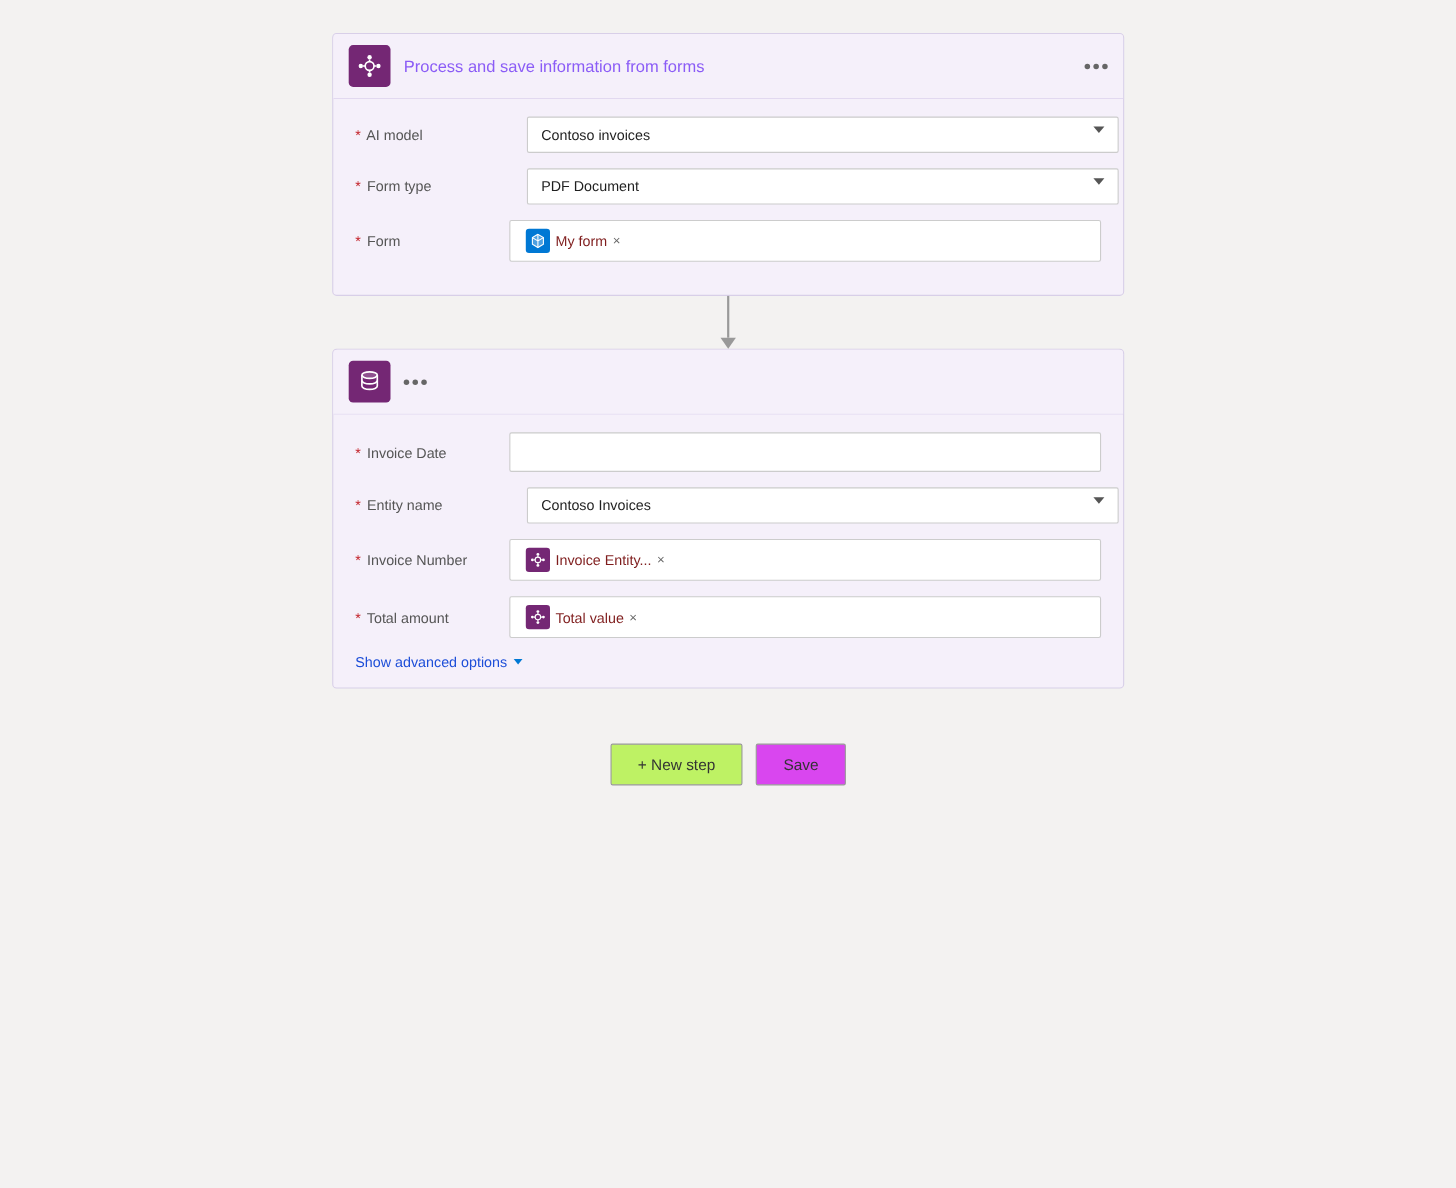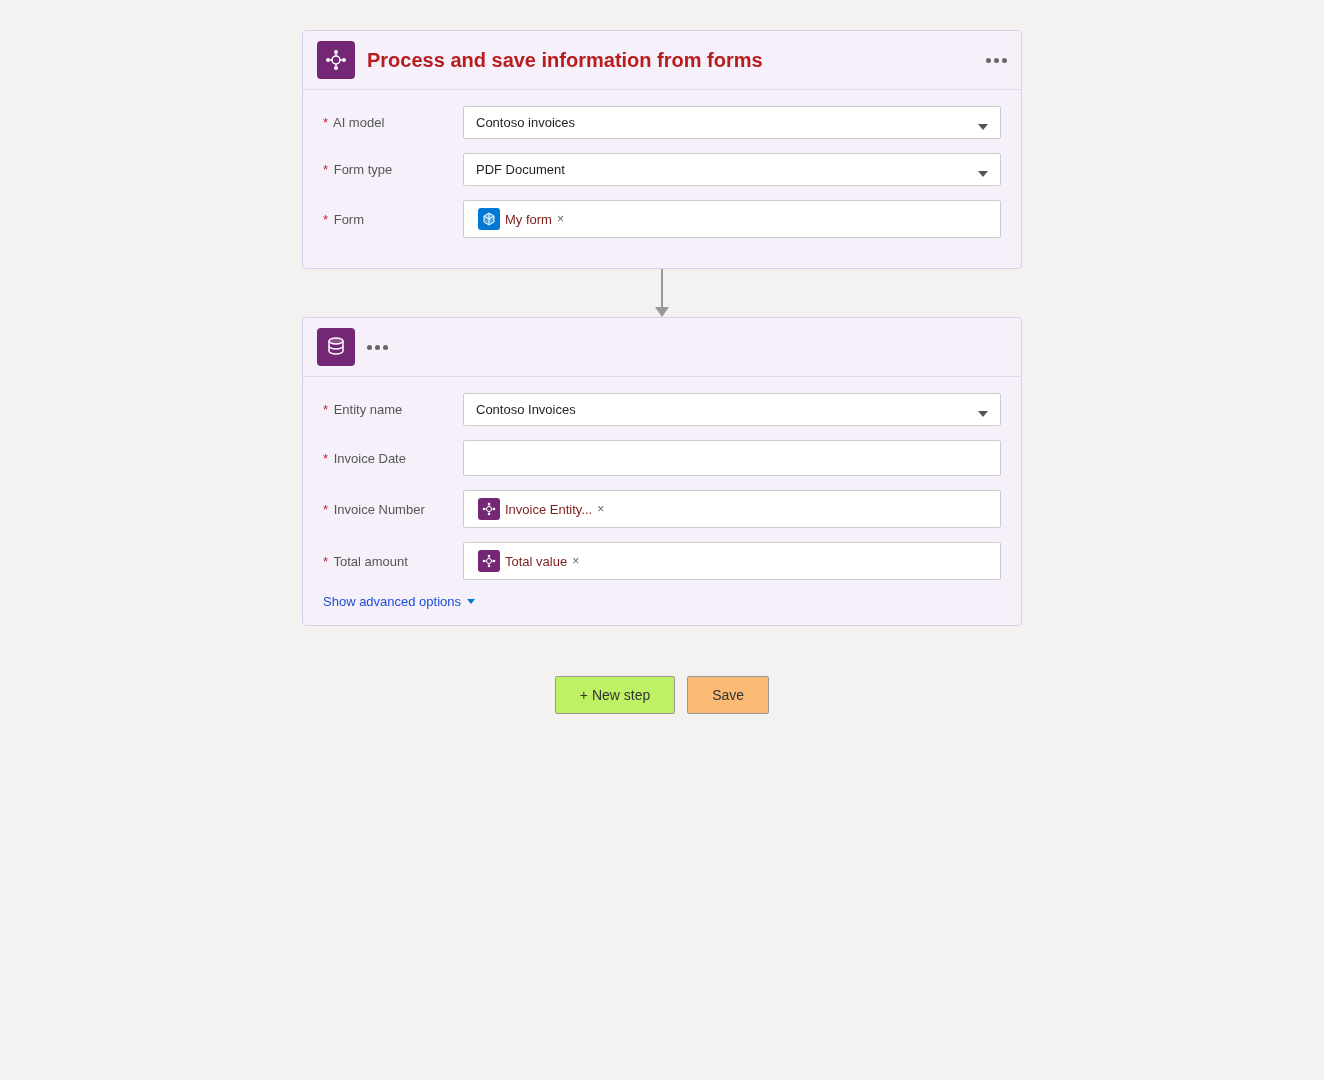--- a/index.html
+++ b/index.html
@@ -64,23 +64,23 @@
       display: flex;
       align-items: center;
       justify-content: center;
       margin-right: 12px;
       flex-shrink: 0;
     }
     .card-icon.purple-bg {
       background: #742774;
     }
     .card-title {
-      font-size: 20px;
-      font-weight: 700;
-      color: #b91c1c;
+      font-size: 15px;
+      font-weight: 400;
+      color: #8b5cf6;
       flex: 1;
     }
     .card-menu {
       display: flex;
       gap: 3px;
       cursor: pointer;
     }
     .dot {
       width: 5px;
       height: 5px;
@@ -112,23 +112,24 @@
     }
 
     
     .dropdown {
       width: 100%;
       border: 1px solid #ccc;
       background: #fff;
       border-radius: 2px;
       padding: 8px 12px;
       display: flex;
-      align-items: flex-end;
+      align-items: flex-start;
       justify-content: space-between;
       cursor: pointer;
+      margin-left: 16px;
     }
     .dropdown-value {
       font-size: 13px;
       color: #1f1f1f;
     }
     .chevron-down {
       width: 0;
       height: 0;
       border-left: 5px solid transparent;
       border-right: 5px solid transparent;
@@ -216,21 +217,21 @@
       border: 1px solid #999;
       background: #bef264;
       border-radius: 2px;
       font-size: 14px;
       color: #333;
       cursor: pointer;
     }
     .btn-save {
       padding: 10px 24px;
       border: 1px solid #999;
-      background: #fdba74;
+      background: #d946ef;
       border-radius: 2px;
       font-size: 14px;
       color: #333;
       cursor: pointer;
     }
   </style>
 </head>
 <body>
 
 <div class="canvas">
@@ -329,37 +330,37 @@
         <div class="dot"></div>
         <div class="dot"></div>
         <div class="dot"></div>
       </div>
     </div>
     <div class="card-body">
 
       <div class="field-row">
         <div class="field-label">
           <span class="required">*</span>
+          <span>Invoice Date</span>
+        </div>
+        <div class="field-control">
+          <input type="text" class="text-input" value="" style="">
+        </div>
+      </div>
+
+      <div class="field-row">
+        <div class="field-label">
+          <span class="required">*</span>
           <span>Entity name</span>
         </div>
         <div class="field-control">
           <div class="dropdown">
             <span class="dropdown-value">Contoso Invoices</span>
             <div class="chevron-down"></div>
           </div>
-        </div>
-      </div>
-
-      <div class="field-row">
-        <div class="field-label">
-          <span class="required">*</span>
-          <span>Invoice Date</span>
-        </div>
-        <div class="field-control">
-          <input type="text" class="text-input" value="" style="">
         </div>
       </div>
 
       <div class="field-row">
         <div class="field-label">
           <span class="required">*</span>
           <span>Invoice Number</span>
         </div>
         <div class="field-control">
           <div class="tag-field">

